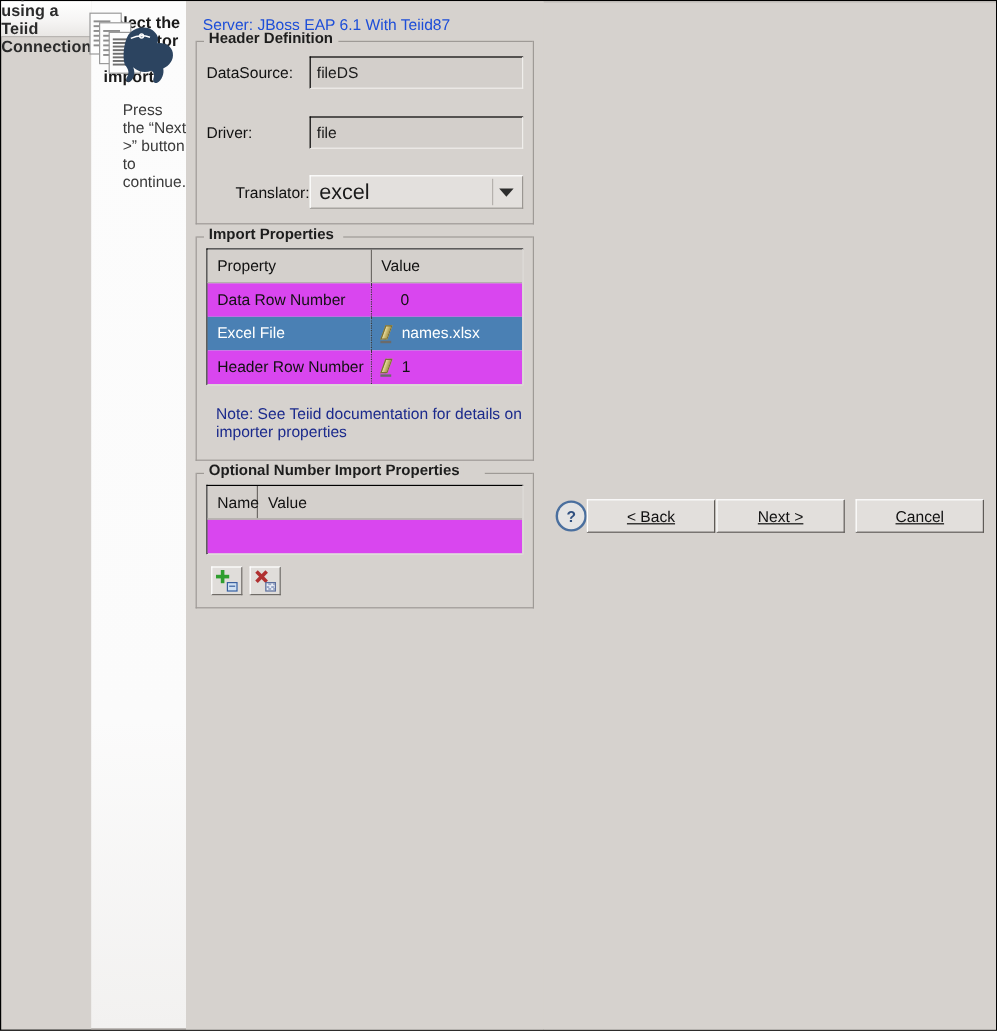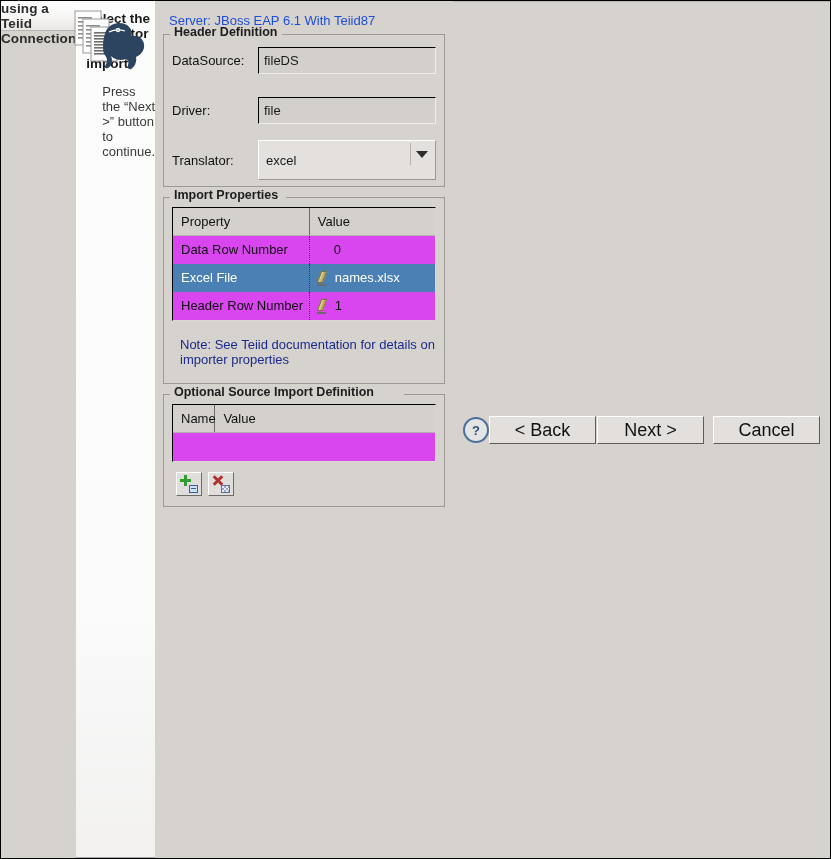--- a/index.html
+++ b/index.html
@@ -116,21 +116,21 @@
   }
   .group-inner { padding: 12px 8px 10px 8px; }
 
   
   .form-row {
     display: flex;
     align-items: center;
     height: 28px;
     margin-bottom: 22px;
   }
-  .form-row:last-child { margin-bottom: 2px; }
+  .form-row:last-child { margin-bottom: 2px; text-align: right; }
   .form-label {
     width: 86px;
     flex: 0 0 86px;
     font-size: 13px;
     color: #111;
   }
   .ro-field {
     flex: 1 1 auto;
     height: 27px;
     box-sizing: border-box;
@@ -141,32 +141,32 @@
     border-bottom: 1px solid #f0eeec;
     border-right: 1px solid #f0eeec;
     display: flex;
     align-items: center;
     padding-left: 5px;
     font-size: 13px;
     color: #1a1a1a;
   }
   .combo {
     flex: 1 1 auto;
-    height: 40px;
+    height: 28px;
     box-sizing: border-box;
     background: #e3e0dd;
     border-top: 1px solid #ffffff;
     border-left: 1px solid #ffffff;
     border-bottom: 1px solid #9a9692;
     border-right: 1px solid #9a9692;
     display: flex;
     align-items: center;
     position: relative;
     padding-left: 7px;
-    font-size: 13px;
+    font-size: 18px;
     color: #1a1a1a;
   }
   .combo-arrow-box {
     position: absolute;
     right: 2px; top: 2px;
     width: 22px; height: 22px;
     display: flex; align-items: center; justify-content: center;
     border-left: 1px solid #b5b1ad;
     background: #e3e0dd;
   }
@@ -332,25 +332,26 @@
   .btn-group { margin-left: auto; display: flex; }
   .btn {
     width: 107px;
     height: 28px;
     box-sizing: border-box;
     background: #e2dfdc;
     border-top: 1px solid #ffffff;
     border-left: 1px solid #ffffff;
     border-bottom: 1px solid #5f5b57;
     border-right: 1px solid #5f5b57;
-    font-size: 18px;
+    font-size: 13px;
     font-family: "Liberation Sans", sans-serif;
     color: #111;
     display: flex; align-items: center; justify-content: center;
     cursor: pointer;
+    text-decoration: underline;
   }
   .btn + .btn { margin-left: 1px; }
   .btn.sep { margin-left: 9px; }
   .btn.disabled {
     background: #c9c5c1;
     color: #a39f9b;
     text-shadow: 1px 1px 0 #eeebe8;
     cursor: default;
   }
 </style>
@@ -494,21 +495,21 @@
             </tbody>
           </table>
         </div>
 
         <div class="note">Note: See Teiid documentation for details on importer properties</div>
       </div>
     </div>
 
     <div class="group">
       <div class="group-topline" style="left:240px;"></div>
-      <div class="group-legend">Optional Source Import Definition</div>
+      <div class="group-legend">Optional Number Import Properties</div>
       <div class="group-inner" style="padding-top:10px;padding-bottom:8px;">
 
         <div class="table-wrap">
           <table class="tbl">
             <colgroup>
                 <col style="width:16%">
                 <col style="width:84%">
               </colgroup>
             <thead>
               <tr>

